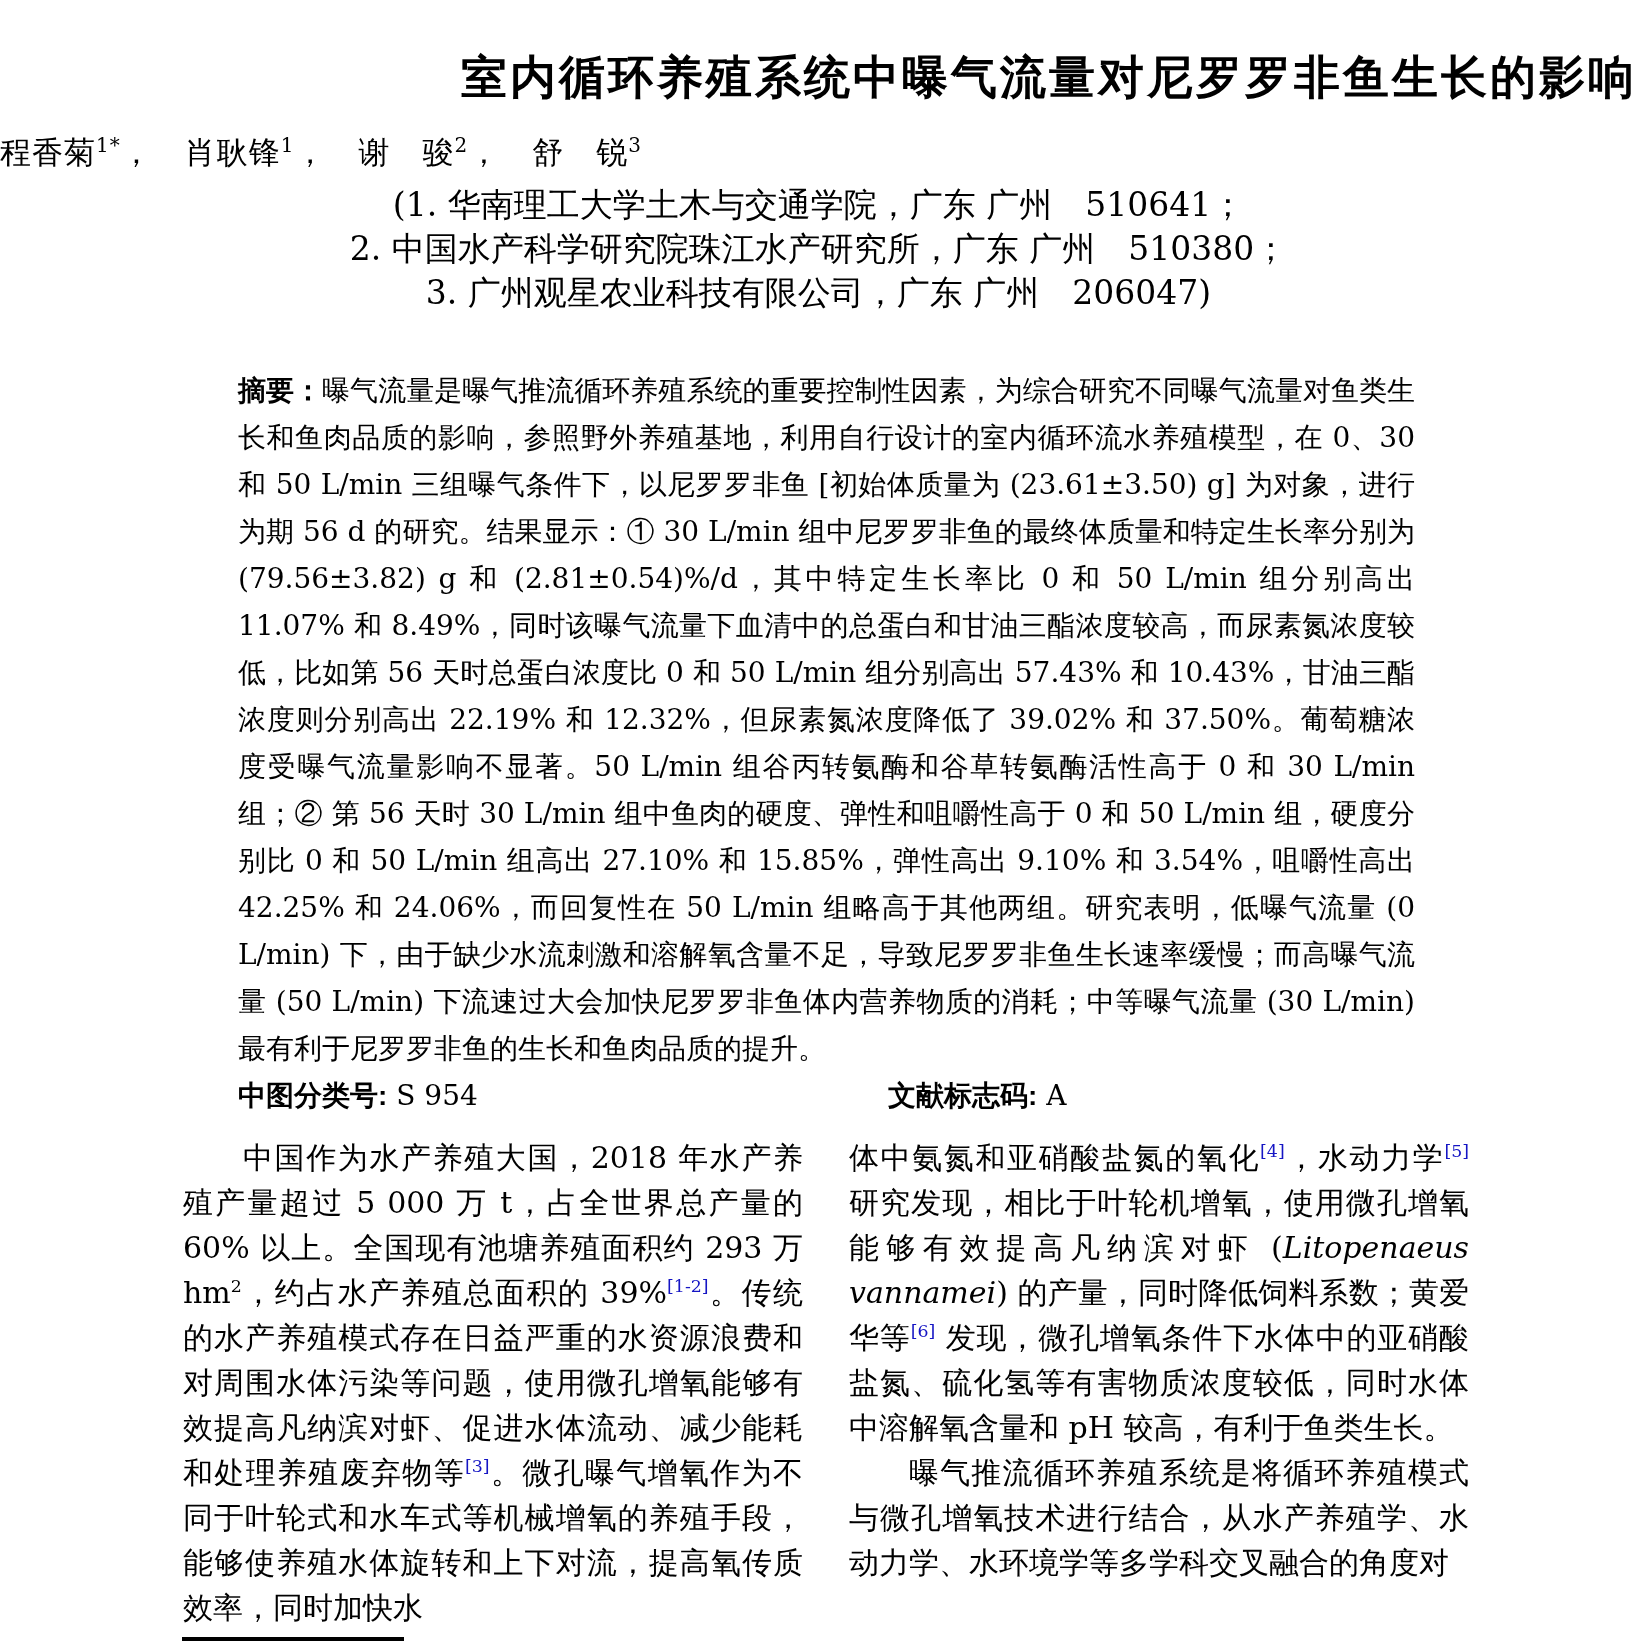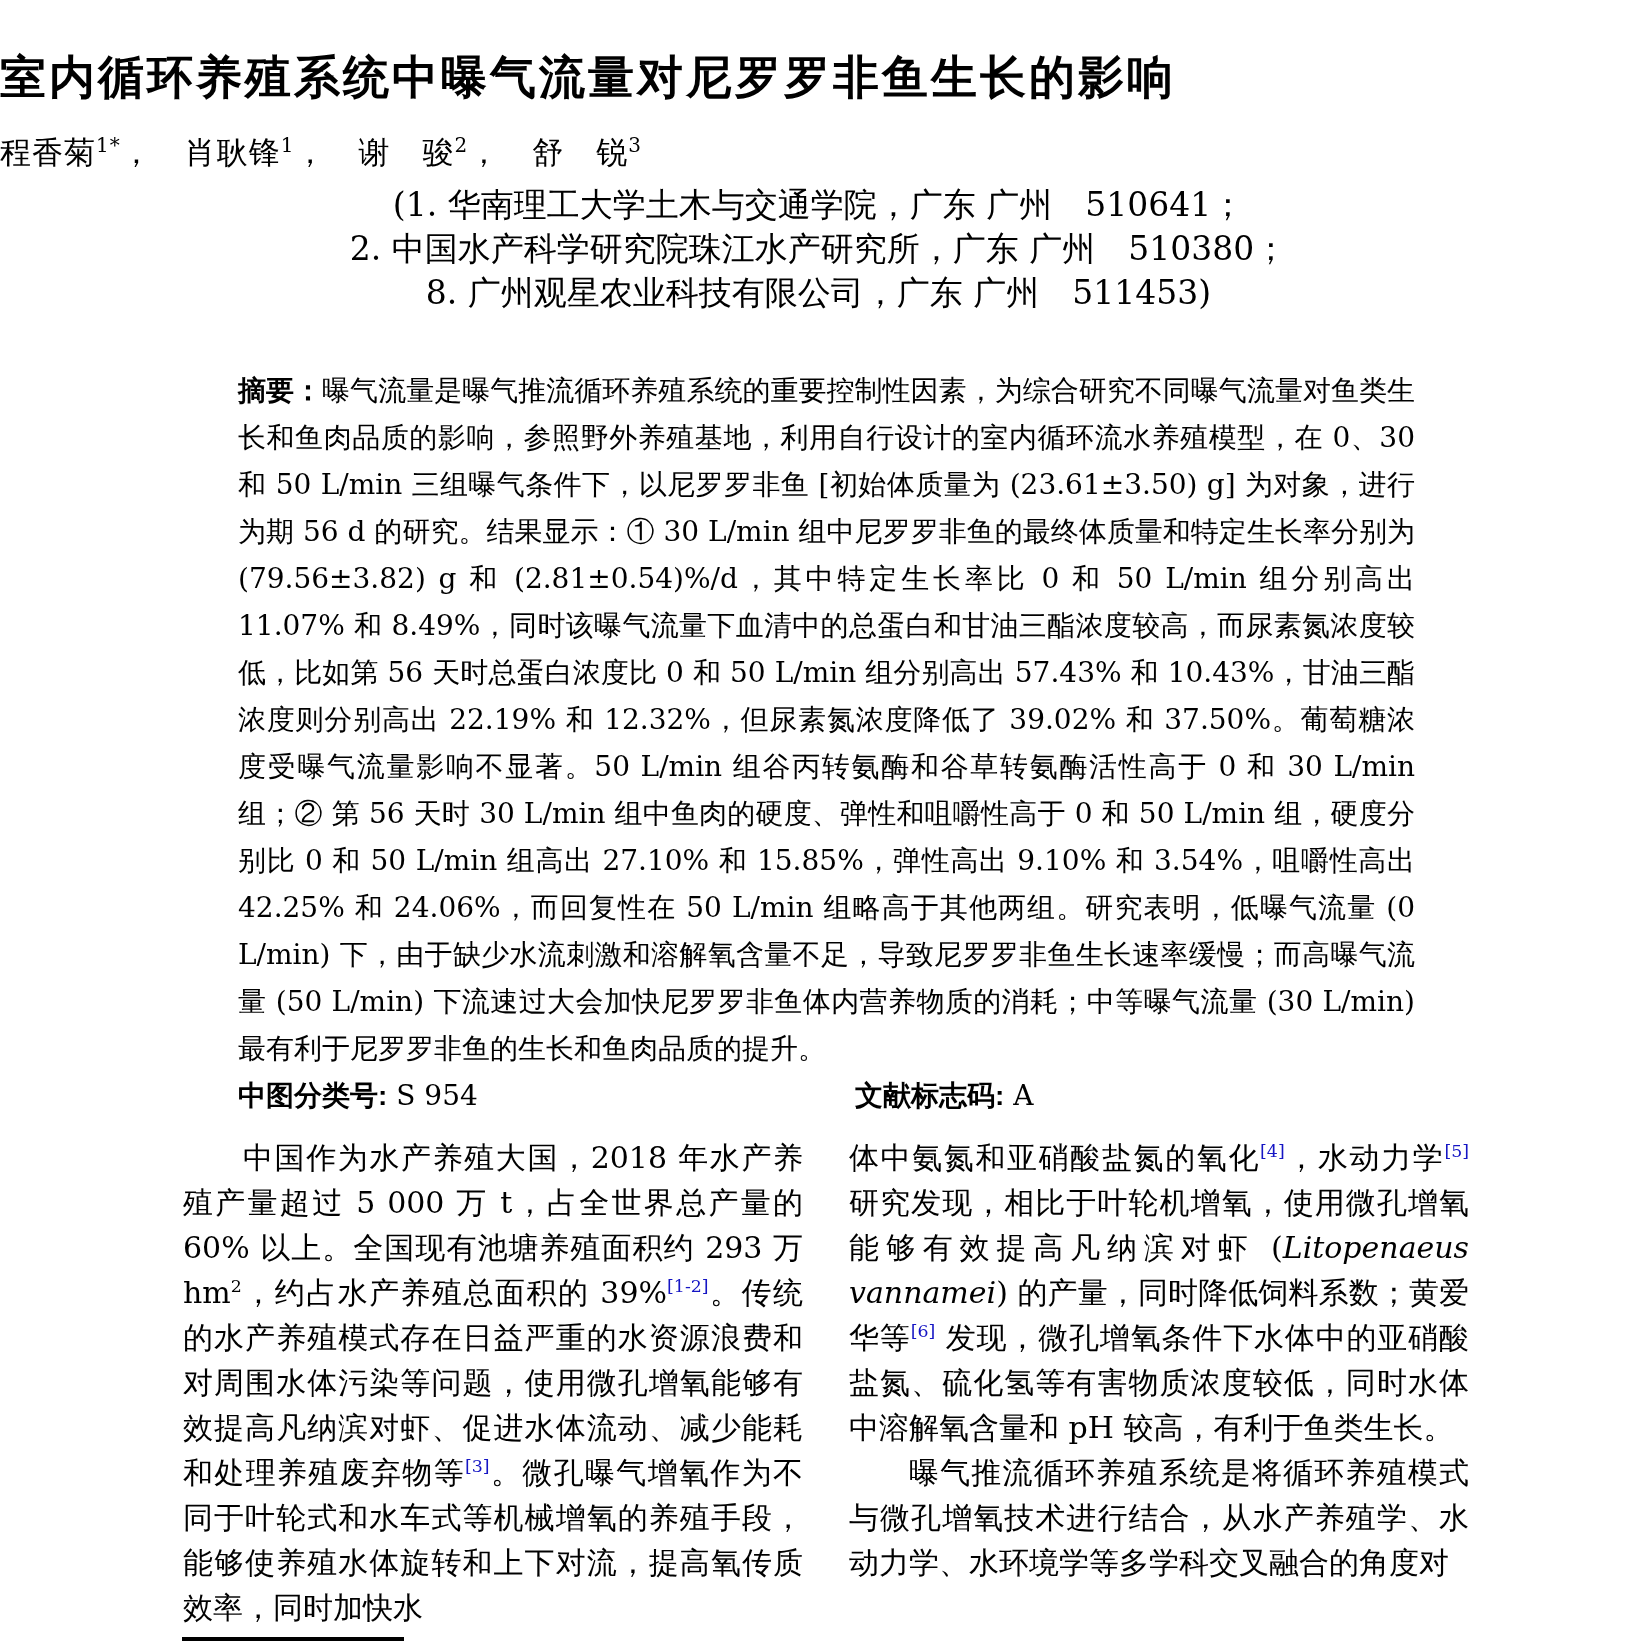--- a/index.html
+++ b/index.html
@@ -6,21 +6,21 @@
   .page{
     position:relative;
     width:1637px;height:1652px;
     background:#ffffff;color:#000000;
     font-family:"DejaVu Serif","Liberation Serif",serif;
     overflow:hidden;
   }
   .hei{font-family:"Liberation Sans","DejaVu Sans",sans-serif;font-weight:bold;margin-top:16px;}
   .title{
     margin:0;padding-top:50px;
-    text-align:left;
+    text-align:right;
     font-family:"Liberation Sans","DejaVu Sans",sans-serif;
     font-weight:bold;font-size:46px;letter-spacing:3px;line-height:1.2;
   }
   .authors{
     margin-top:26px;text-align:left;
     font-size:31px;line-height:42px;letter-spacing:1px;
   }
   .authors sup{font-size:20px;line-height:0;}
   .affils{margin-top:10px;text-align:center;font-size:33px;line-height:44px;}
   .abstract{
@@ -30,21 +30,21 @@
   }
   .kwline{
     margin:0 222px 0 238px;
     font-size:28px;line-height:47px;
   }
   .metarow{
     position:relative;
     margin:0 222px 0 238px;
     font-size:28px;line-height:47px;height:47px;
   }
-  .meta-doc{position:absolute;left:617px;top:0;}
+  .meta-doc{position:absolute;left:650px;top:0;}
   .columns{
     display:flex;
     margin:16px 0 0 183px;
     column-gap:46px;
   }
   .col{
     width:620px;
     font-size:30px;line-height:45px;
     text-align:justify;text-justify:inter-ideograph;
   }
@@ -63,21 +63,21 @@
 
 <div class="page">
 
   <h1 class="title">室内循环养殖系统中曝气流量对尼罗罗非鱼生长的影响</h1>
 
   <div class="authors"><span>程香菊</span><sup>1*</sup><span>，　肖耿锋</span><sup>1</sup><span>，　谢　骏</span><sup>2</sup><span>，　舒　锐</span><sup>3</sup></div>
 
   <div class="affils">
     <div>(1. 华南理工大学土木与交通学院，广东 广州　510641；</div>
     <div>2. 中国水产科学研究院珠江水产研究所，广东 广州　510380；</div>
-    <div>8. 广州观星农业科技有限公司，广东 广州　511453)</div>
+    <div>3. 广州观星农业科技有限公司，广东 广州　206047)</div>
   </div>
 
   <div class="abstract"><span class="hei">摘要：</span><span>曝气流量是曝气推流循环养殖系统的重要控制性因素，为综合研究不同曝气流量对鱼类生长和鱼肉品质的影响，参照野外养殖基地，利用自行设计的室内循环流水养殖模型，在 0、30 和 50 L/min 三组曝气条件下，以尼罗罗非鱼 [初始体质量为 (23.61±3.50) g] 为对象，进行为期 56 d 的研究。结果显示：① 30 L/min 组中尼罗罗非鱼的最终体质量和特定生长率分别为 (79.56±3.82) g 和 (2.81±0.54)%/d，其中特定生长率比 0 和 50 L/min 组分别高出 11.07% 和 8.49%，同时该曝气流量下血清中的总蛋白和甘油三酯浓度较高，而尿素氮浓度较低，比如第 56 天时总蛋白浓度比 0 和 50 L/min 组分别高出 57.43% 和 10.43%，甘油三酯浓度则分别高出 22.19% 和 12.32%，但尿素氮浓度降低了 39.02% 和 37.50%。葡萄糖浓度受曝气流量影响不显著。50 L/min 组谷丙转氨酶和谷草转氨酶活性高于 0 和 30 L/min 组；② 第 56 天时 30 L/min 组中鱼肉的硬度、弹性和咀嚼性高于 0 和 50 L/min 组，硬度分别比 0 和 50 L/min 组高出 27.10% 和 15.85%，弹性高出 9.10% 和 3.54%，咀嚼性高出 42.25% 和 24.06%，而回复性在 50 L/min 组略高于其他两组。研究表明，低曝气流量 (0 L/min) 下，由于缺少水流刺激和溶解氧含量不足，导致尼罗罗非鱼生长速率缓慢；而高曝气流量 (50 L/min) 下流速过大会加快尼罗罗非鱼体内营养物质的消耗；中等曝气流量 (30 L/min) 最有利于尼罗罗非鱼的生长和鱼肉品质的提升。</span></div>
 
 
   <div class="metarow">
     <span class="meta-clc"><span class="hei">中图分类号:</span><span> </span><span>S 954</span></span>
     <span class="meta-doc"><span class="hei">文献标志码:</span><span> </span><span>A</span></span>
   </div>
 

